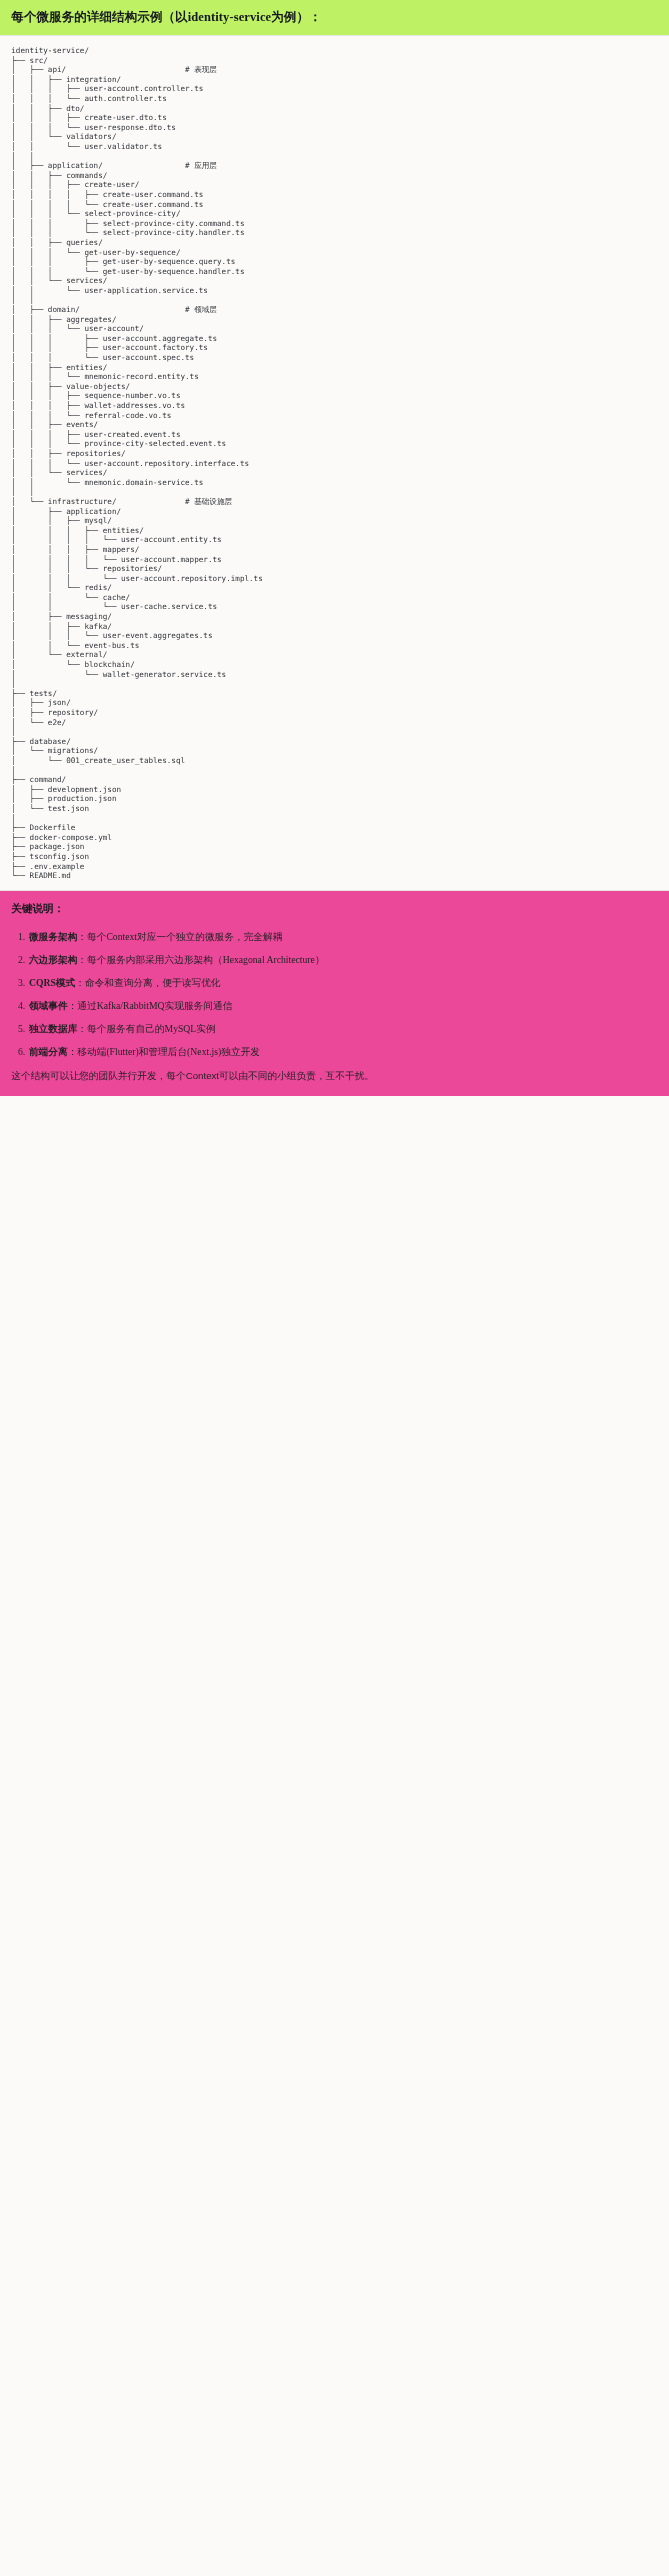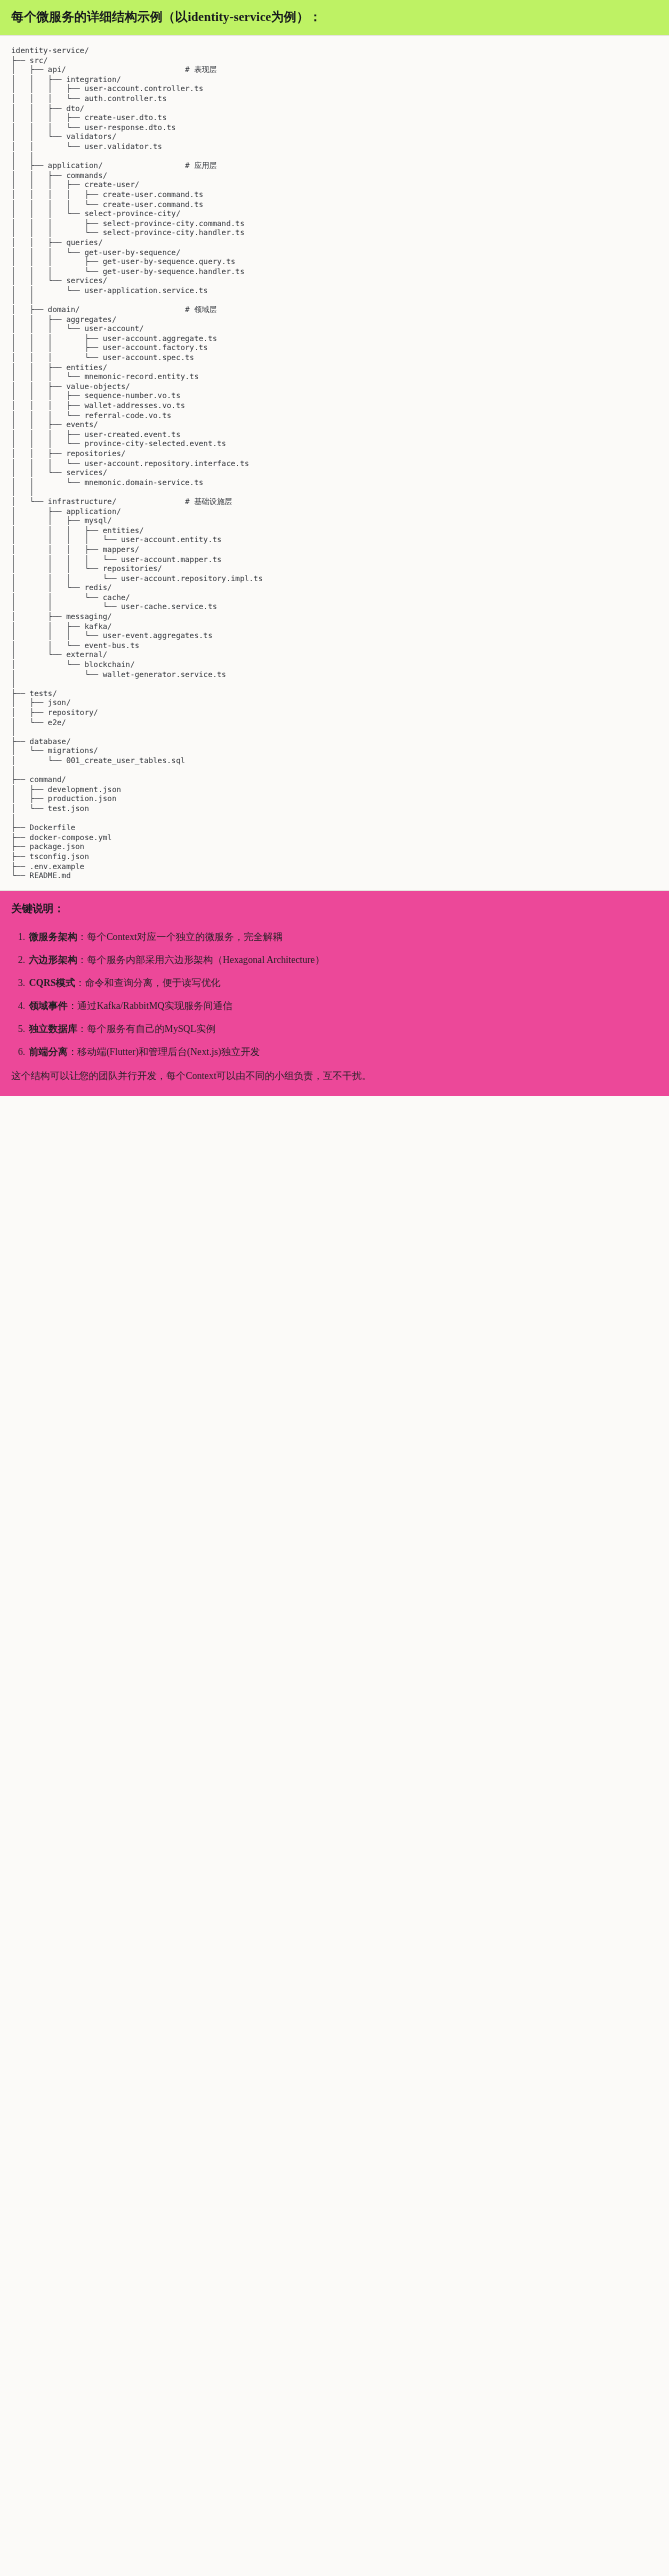--- a/index.html
+++ b/index.html
@@ -65,21 +65,21 @@
     font-family: "Liberation Serif", serif;
     font-size: 9.7px;
     line-height: 1.55;
     color: #1f2023;
     margin: 0 0 8.1px 0;
     padding-left: 1.3px;
   }
   ol.notes-list > li .k { font-weight: bold; }
   ol.notes-list > li .v { font-weight: normal; }
   .notes-footer {
-    font-family: Liberation Serif, serif;
+    font-family: Liberation Sans, sans-serif;
     font-size: 9.7px;
     line-height: 1.55;
     color: #1f2023;
     margin-top: 7px;
   }
 </style>
 </head>
 <body>
 
 <div class="doc-header">

